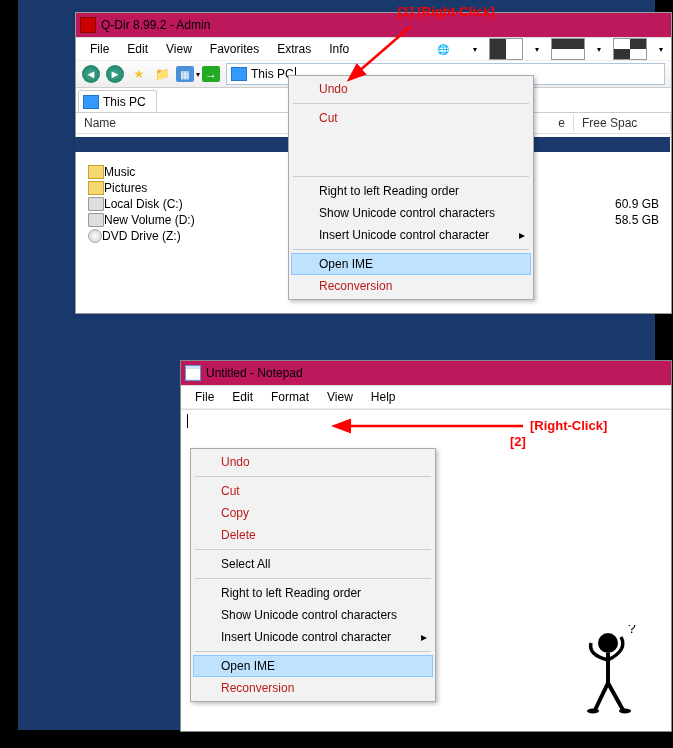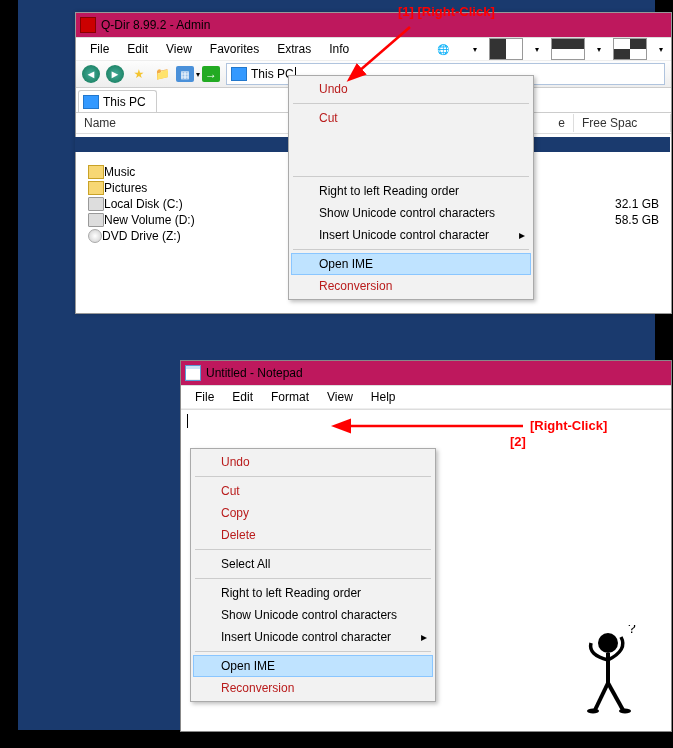--- a/index.html
+++ b/index.html
@@ -317,21 +317,21 @@
         <span class="item-icon folder-icon"></span>
         <span>Music</span>
       </div>
     <div class="item-row">
         <span class="item-icon folder-icon"></span>
         <span>Pictures</span>
       </div>
     <div class="item-row">
         <span class="item-icon drive-icon"></span>
         <span>Local Disk (C:)</span>
-        <span class="size-col">32.1 GB</span>
+        <span class="size-col">60.9 GB</span>
       </div>
     <div class="item-row">
         <span class="item-icon drive-icon"></span>
         <span>New Volume (D:)</span>
         <span class="size-col">58.5 GB</span>
       </div>
     <div class="item-row">
         <span class="item-icon dvd-icon"></span>
         <span>DVD Drive (Z:)</span>
       </div>

